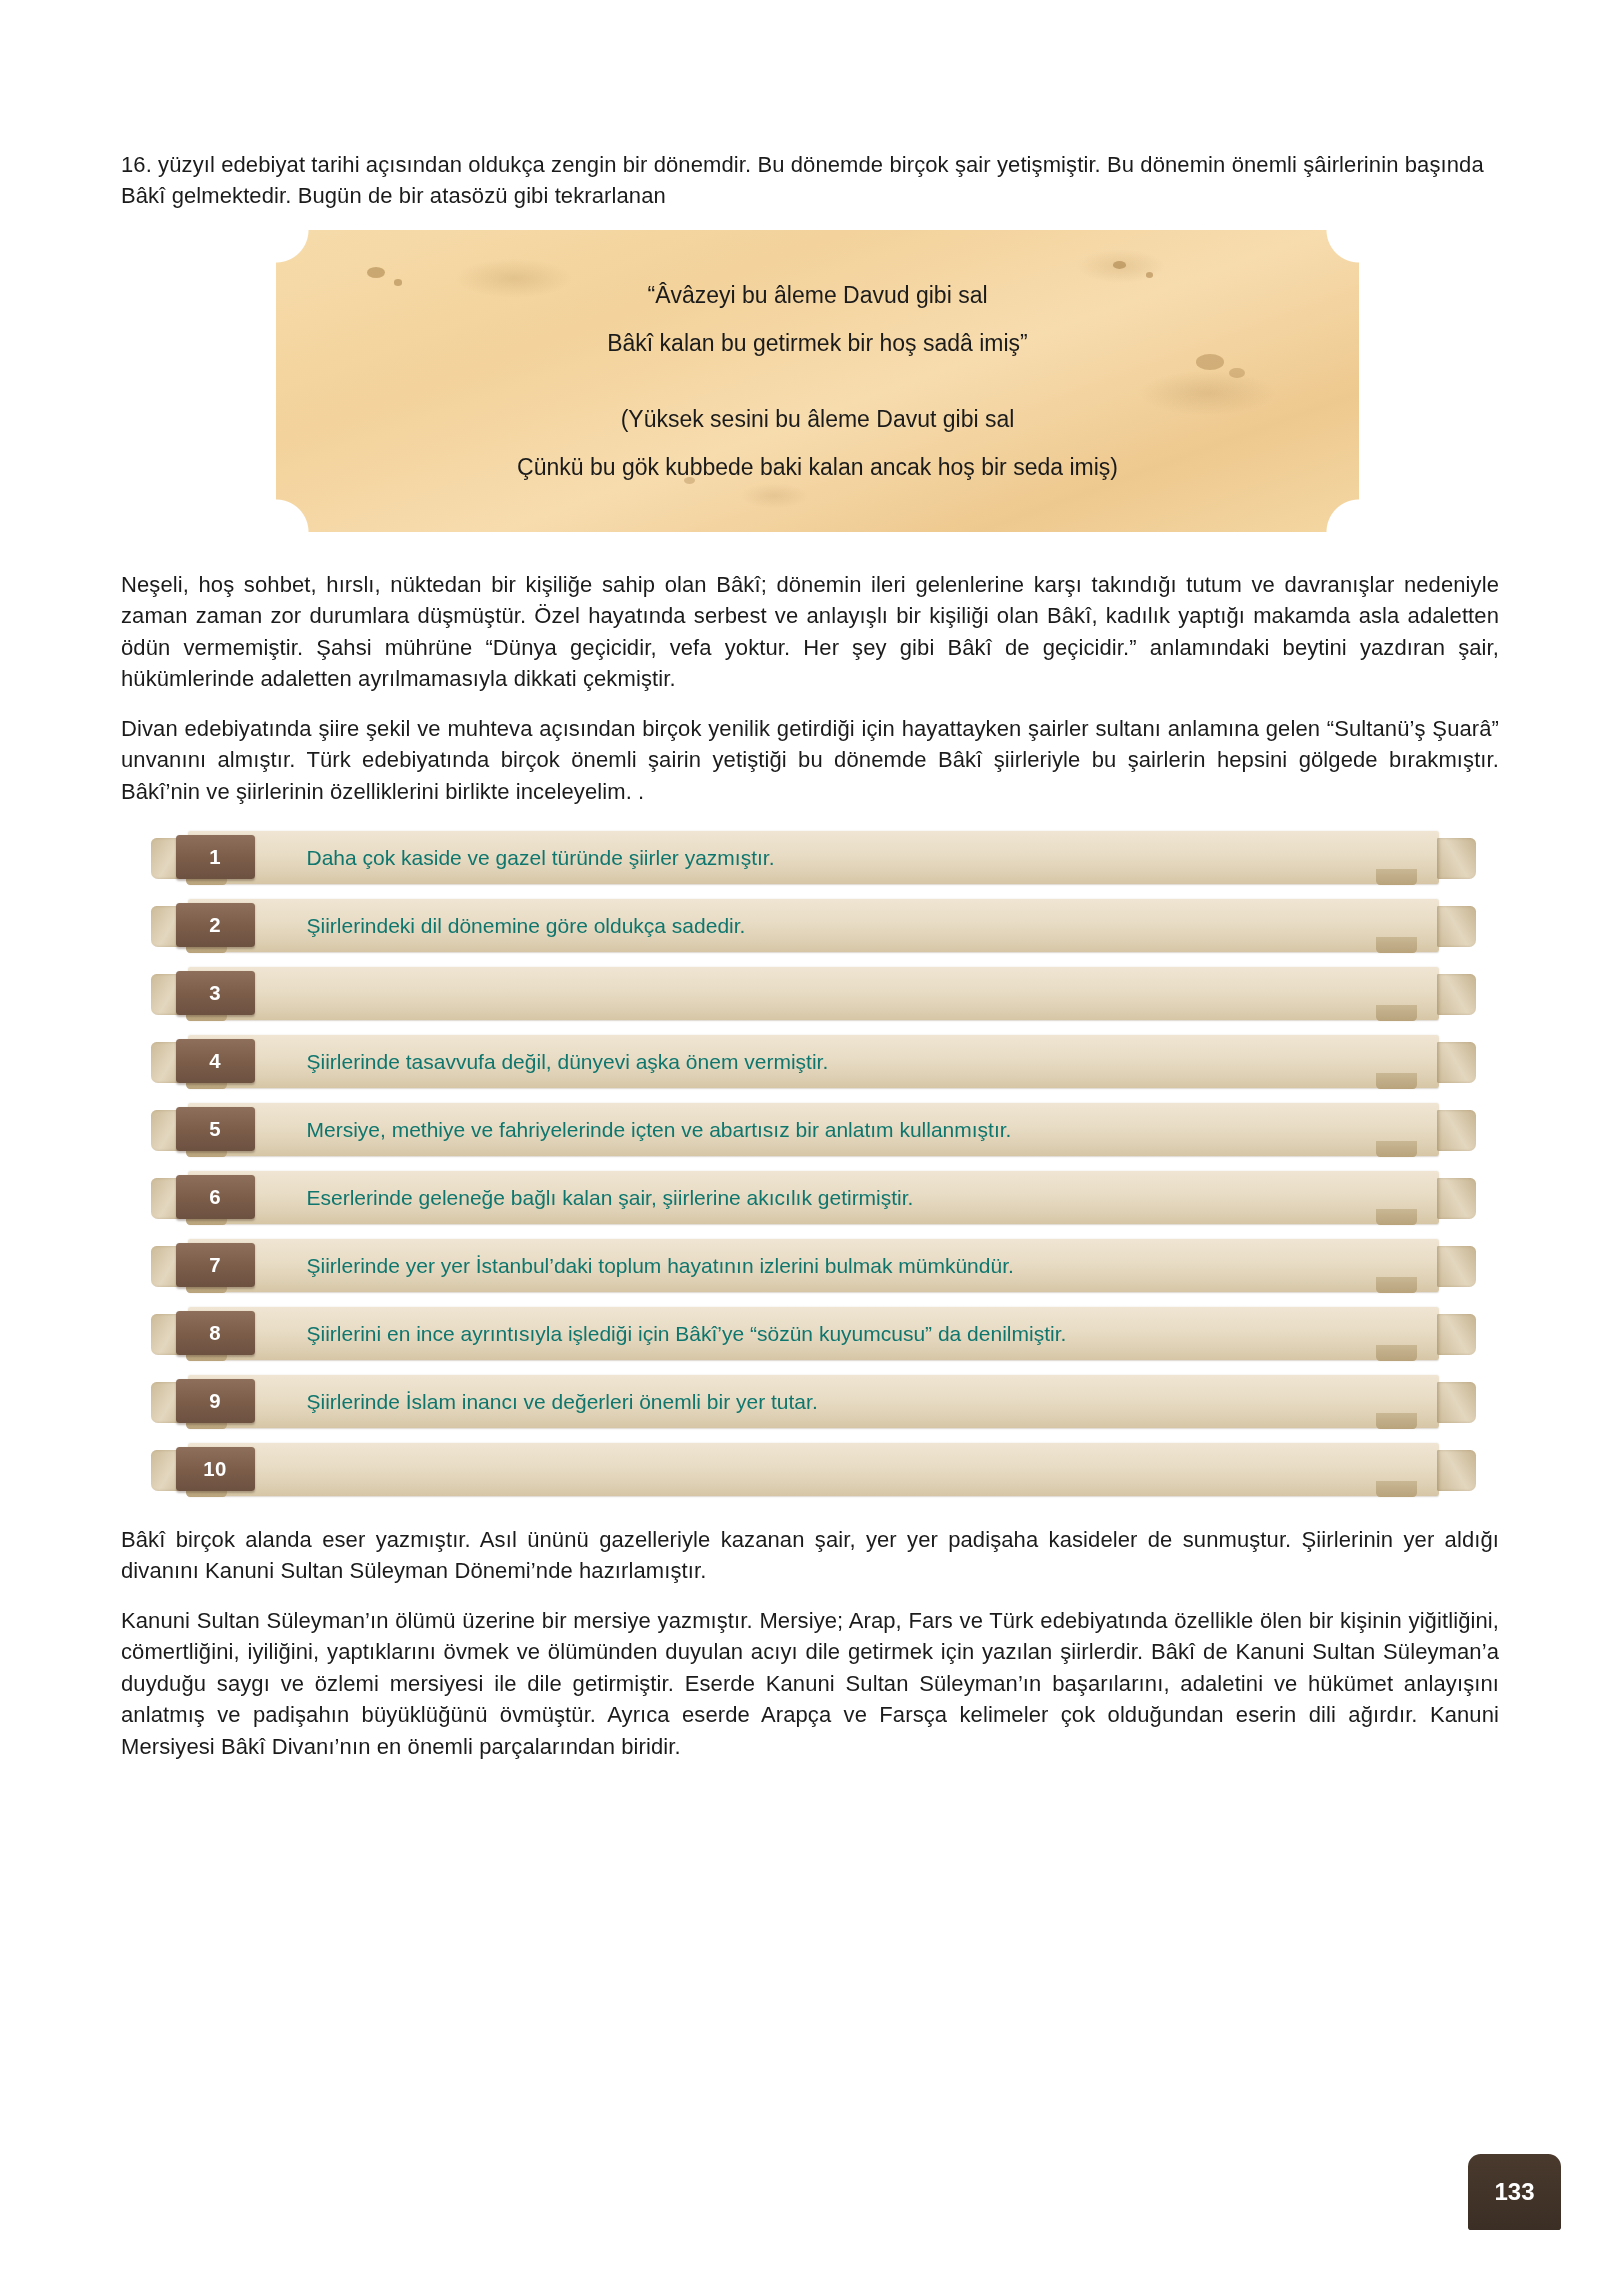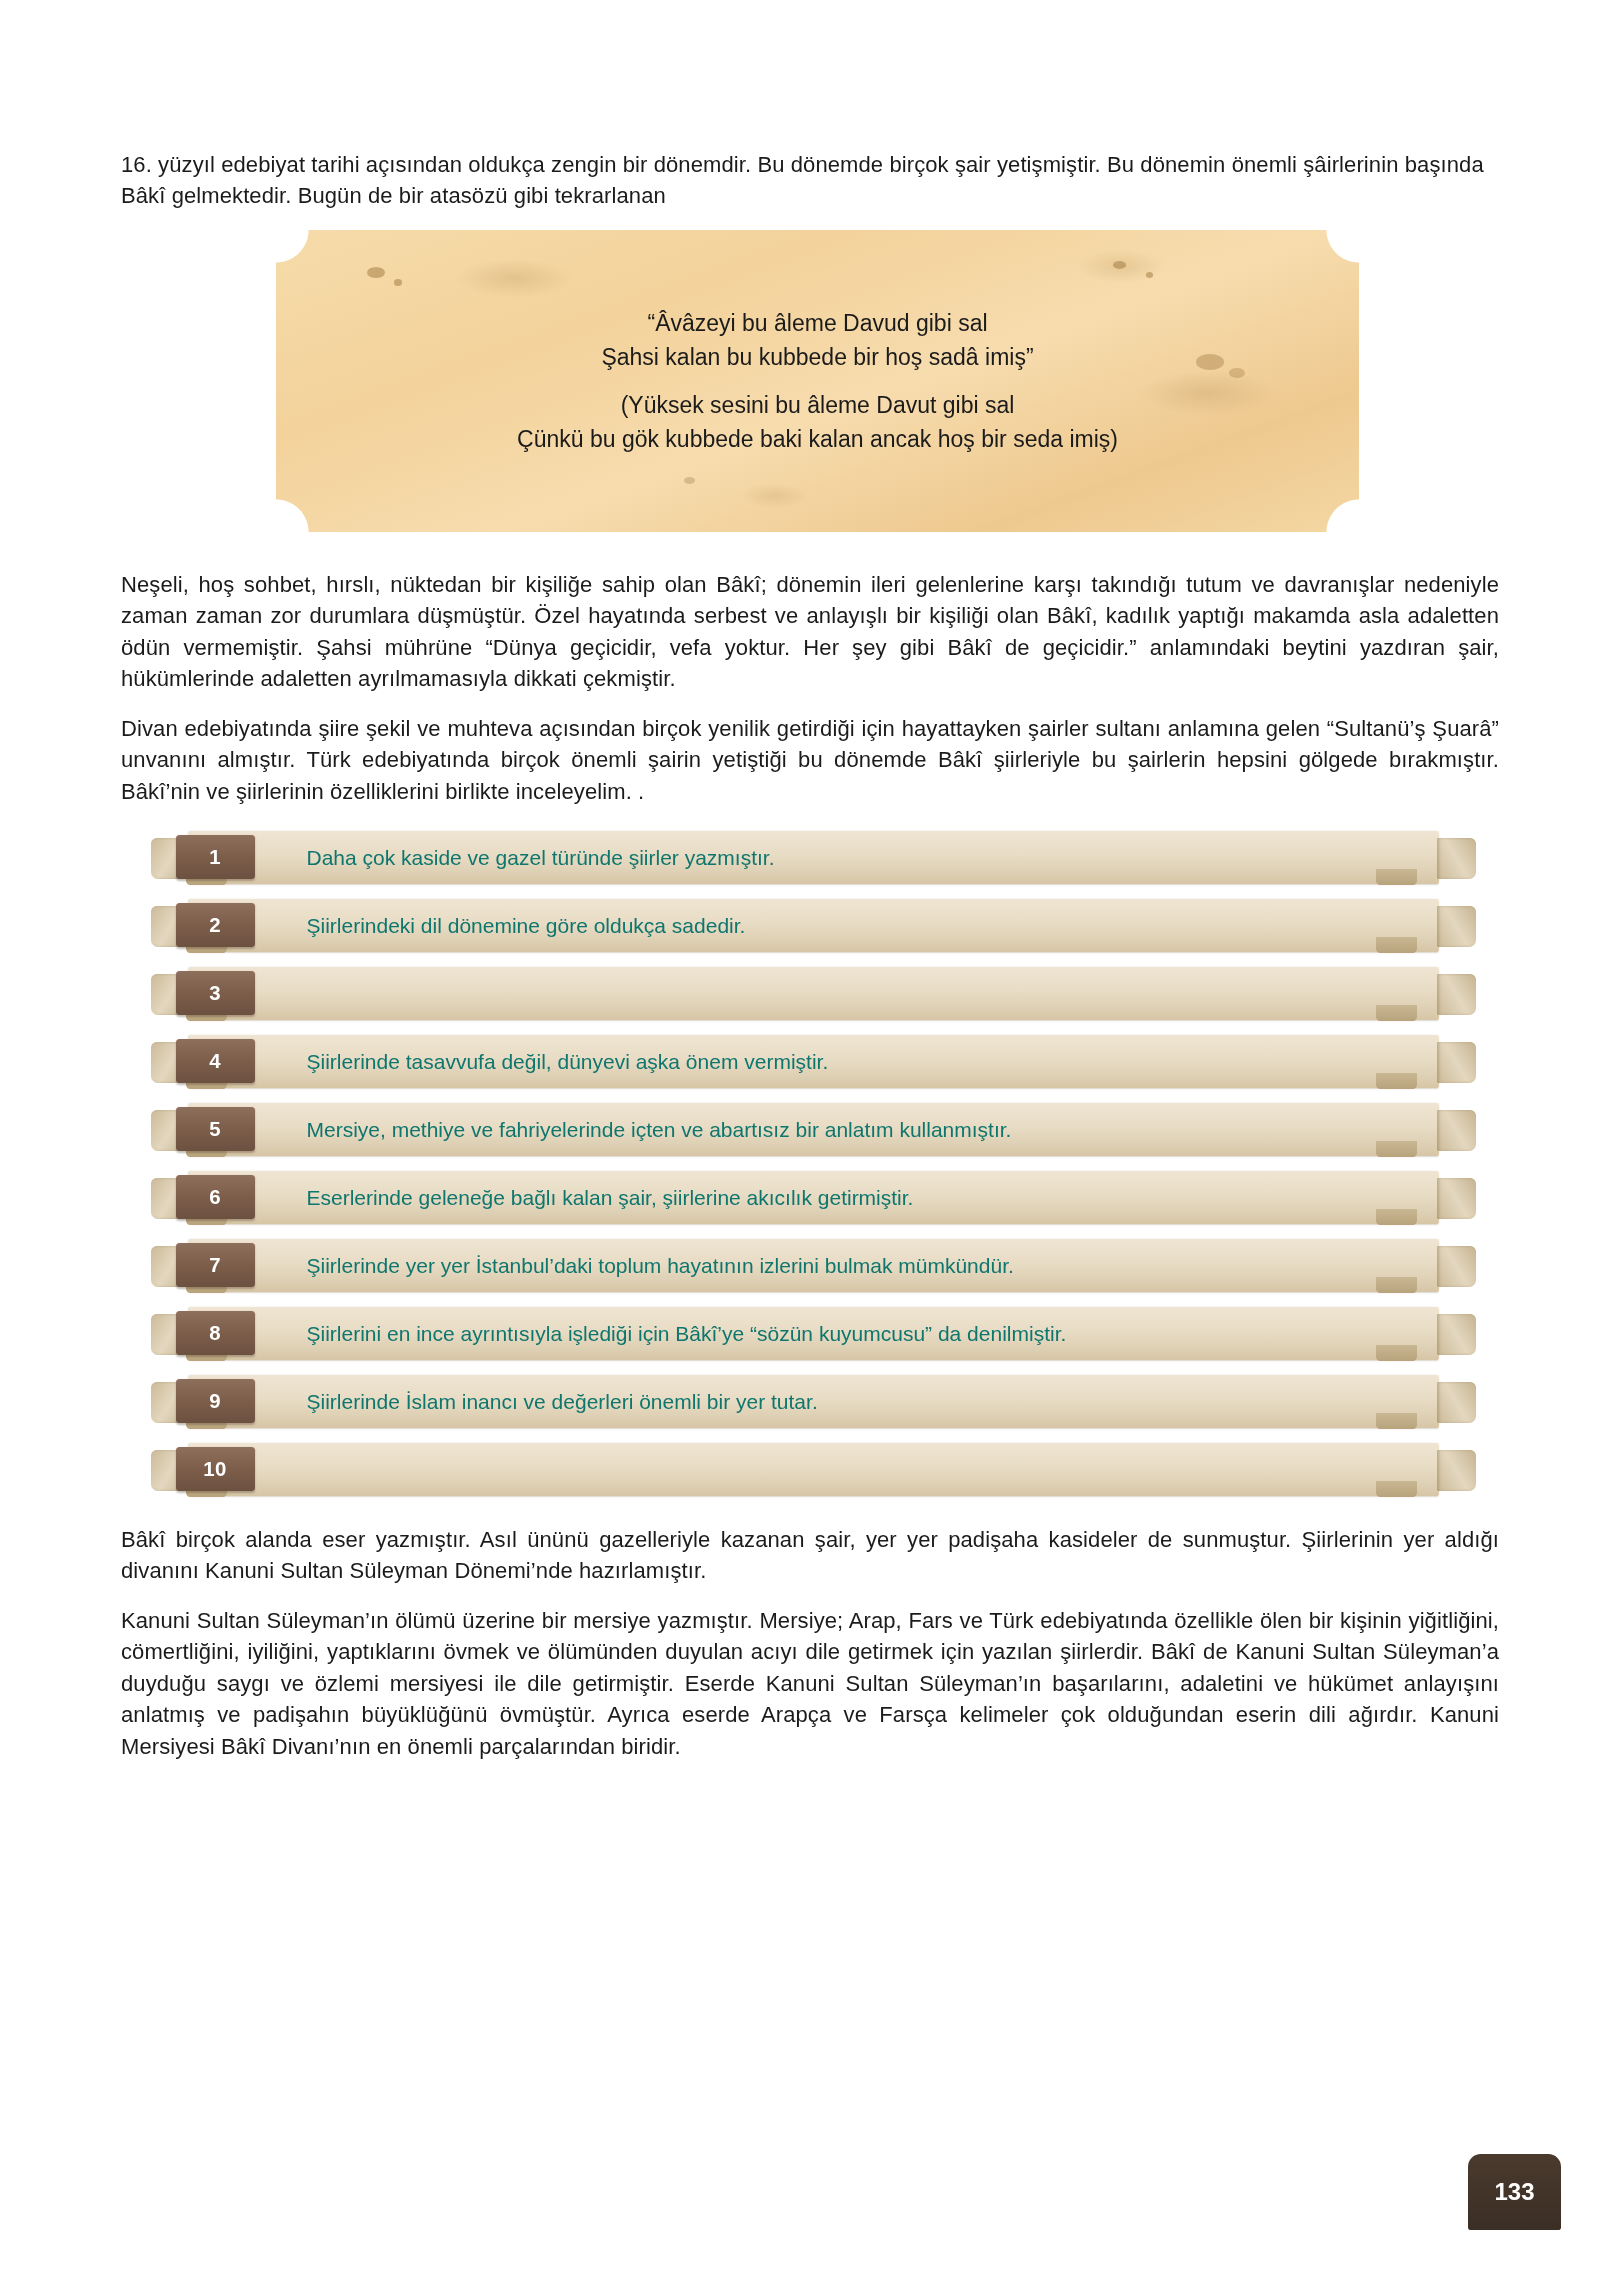--- a/index.html
+++ b/index.html
@@ -82,21 +82,21 @@
   .plaque-text {
     position: absolute;
     left: 155px;
     top: 0;
     width: 1083px;
     height: 302px;
     display: flex;
     flex-direction: column;
     align-items: center;
     justify-content: center;
-    gap: 1px;
+    gap: 15px;
     border-radius: 10px;
   }
   .q-line {
     font-size: 23px;
     line-height: 1.42;
     color: #1b1b1b;
     text-align: center;
   }
   .q-gap { height: 14px; }
 
@@ -217,21 +217,21 @@
         <div class="plaque-speck" style="left:91px; top:37px; width:18.3px; height:11.2px;"></div>
         <div class="plaque-speck" style="left:118px; top:49px; width:8.4px; height:6.3px;"></div>
         <div class="plaque-speck" style="left:837px; top:31px; width:12.7px; height:7.7px;"></div>
         <div class="plaque-speck" style="left:870px; top:42px; width:7px; height:5.6px;"></div>
         <div class="plaque-speck" style="left:920px; top:124px; width:28px; height:15.5px; background:rgba(150,108,52,0.35);"></div>
         <div class="plaque-speck" style="left:953px; top:138px; width:15.5px; height:9.8px; background:rgba(150,108,52,0.30);"></div>
         <div class="plaque-speck" style="left:408px; top:247px; width:11.2px; height:7px; background:rgba(150,108,52,0.30);"></div>
       </div>
       <div class="plaque-text">
         <div class="q-line">“Âvâzeyi bu âleme Davud gibi sal</div>
-        <div class="q-line">Şahsi kalan bu kubbede bir hoş sadâ imiş”</div>
+        <div class="q-line">Bâkî kalan bu getirmek bir hoş sadâ imiş”</div>
         <div class="q-gap"></div>
         <div class="q-line">(Yüksek sesini bu âleme Davut gibi sal</div>
         <div class="q-line">Çünkü bu gök kubbede baki kalan ancak hoş bir seda imiş)</div>
       </div>
     </div>
 
     <p class="para">Neşeli, hoş sohbet, hırslı, nüktedan bir kişiliğe sahip olan Bâkî; dönemin ileri gelenlerine karşı takındığı tutum ve davranışlar nedeniyle zaman zaman zor durumlara düşmüştür. Özel hayatında serbest ve anlayışlı bir kişiliği olan Bâkî, kadılık yaptığı makamda asla adaletten ödün vermemiştir. Şahsi mührüne “Dünya geçicidir, vefa yoktur. Her şey gibi Bâkî de geçicidir.” anlamındaki beytini yazdıran şair, hükümlerinde adaletten ayrılmamasıyla dikkati çekmiştir.</p>
     <p class="para">Divan edebiyatında şiire şekil ve muhteva açısından birçok yenilik getirdiği için hayattayken şairler sultanı anlamına gelen “Sultanü’ş Şuarâ” unvanını almıştır. Türk edebiyatında birçok önemli şairin yetiştiği bu dönemde Bâkî şiirleriyle bu şairlerin hepsini gölgede bırakmıştır. Bâkî’nin ve şiirlerinin özelliklerini birlikte inceleyelim. .</p>
 
     <div class="list">

